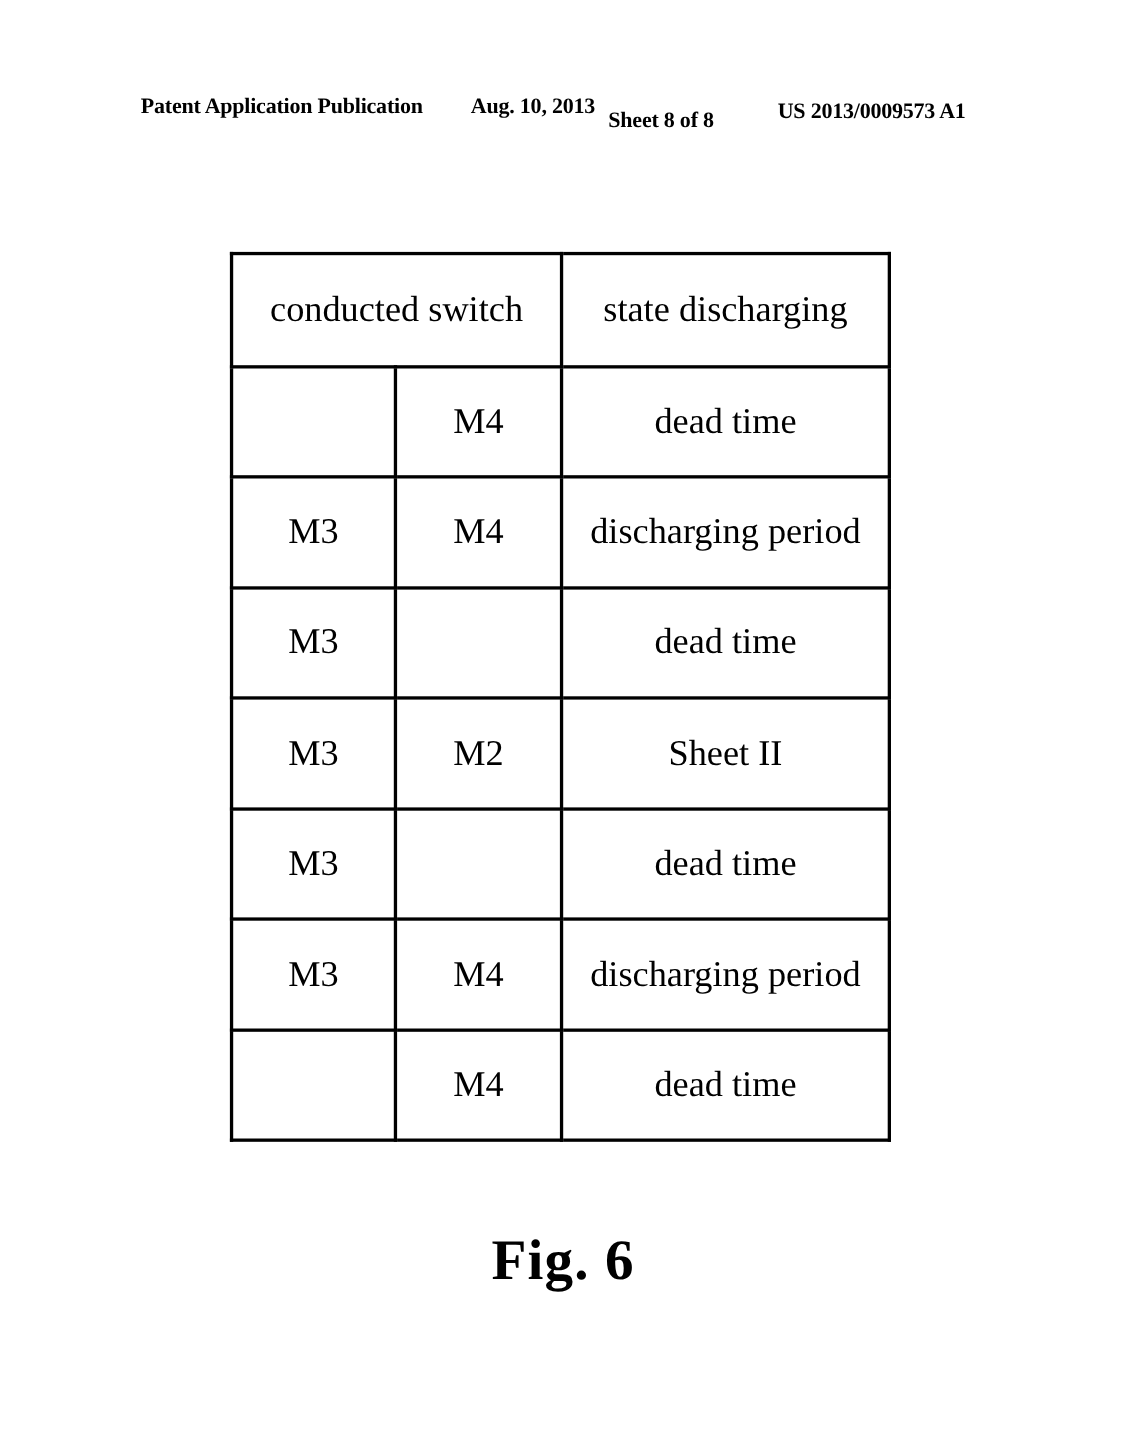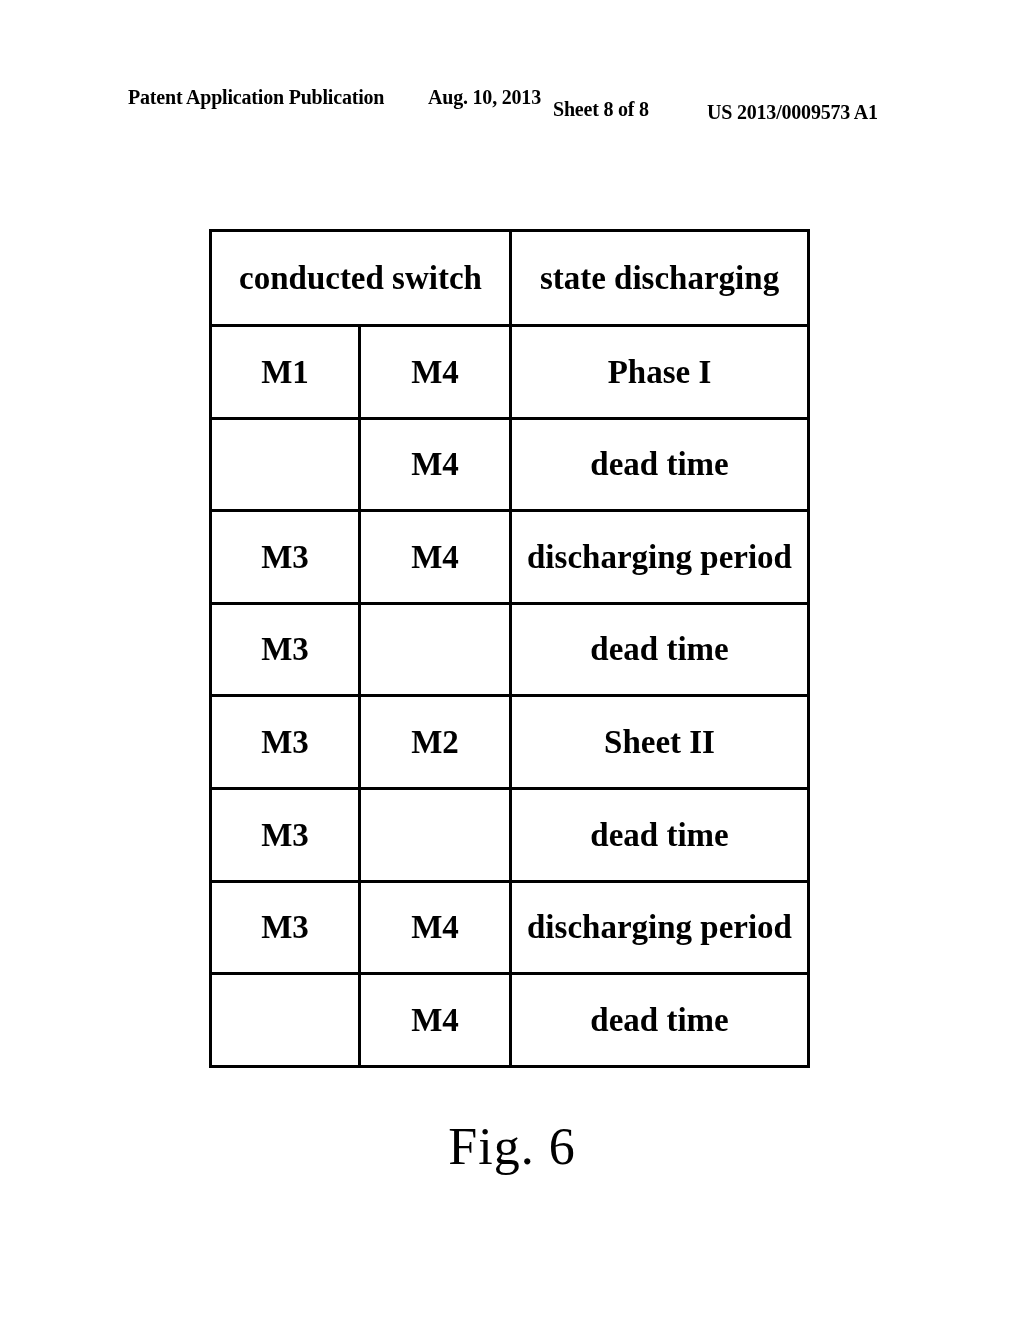--- a/index.html
+++ b/index.html
@@ -43,21 +43,21 @@
     top: 0;
   }
   .hdr-sheet {
     position: absolute;
     left: 553px;
     top: 12px;
   }
   .hdr-num {
     position: absolute;
     left: 707px;
-    top: 15px;
+    top: 4px;
   }
 
   
   .fig-table-wrap {
     position: absolute;
     left: 209px;
     top: 229px;
     width: 598px;
     height: 809px;
   }
@@ -65,21 +65,21 @@
     border-collapse: collapse;
     width: 598px;
     height: 809px;
     table-layout: fixed;
   }
   table.fig-table td {
     border: 3px solid #000000;
     text-align: center;
     vertical-align: middle;
     font-size: 33px;
-    font-weight: bold;
+    font-weight: normal;
     line-height: 1.1;
     padding: 0 2px;
     white-space: nowrap;
   }
   .col-a { width: 149px; }
   .col-b { width: 151px; }
   .col-c { width: 298px; }
 
   td.hdr-cell {
     height: 92px;
@@ -93,21 +93,21 @@
   }
 
   
   .fig-caption {
     position: absolute;
     left: 0;
     top: 1117px;
     width: 1024px;
     text-align: center;
     font-size: 52px;
-    font-weight: normal;
+    font-weight: bold;
     letter-spacing: 1px;
   }
 </style>
 </head>
 <body>
 
 <div class="page-header">
   <span class="hdr-pub">Patent Application Publication</span>
   <span class="hdr-date">Aug. 10, 2013</span>
   <span class="hdr-sheet">Sheet 8 of 8</span>
@@ -120,25 +120,20 @@
       <col class="col-a">
       <col class="col-b">
       <col class="col-c">
     </colgroup>
     <tbody>
       <tr>
         <td class="hdr-cell" colspan="2">conducted switch</td>
         <td class="hdr-cell">state discharging</td>
       </tr>
 
-      <tr>
-        <td class="body-cell">M1</td>
-        <td class="body-cell">M4</td>
-        <td class="body-cell desc-cell">Phase I</td>
-      </tr>
 
       <tr>
         <td class="body-cell"></td>
         <td class="body-cell">M4</td>
         <td class="body-cell desc-cell">dead time</td>
       </tr>
 
       <tr>
         <td class="body-cell">M3</td>
         <td class="body-cell">M4</td>

